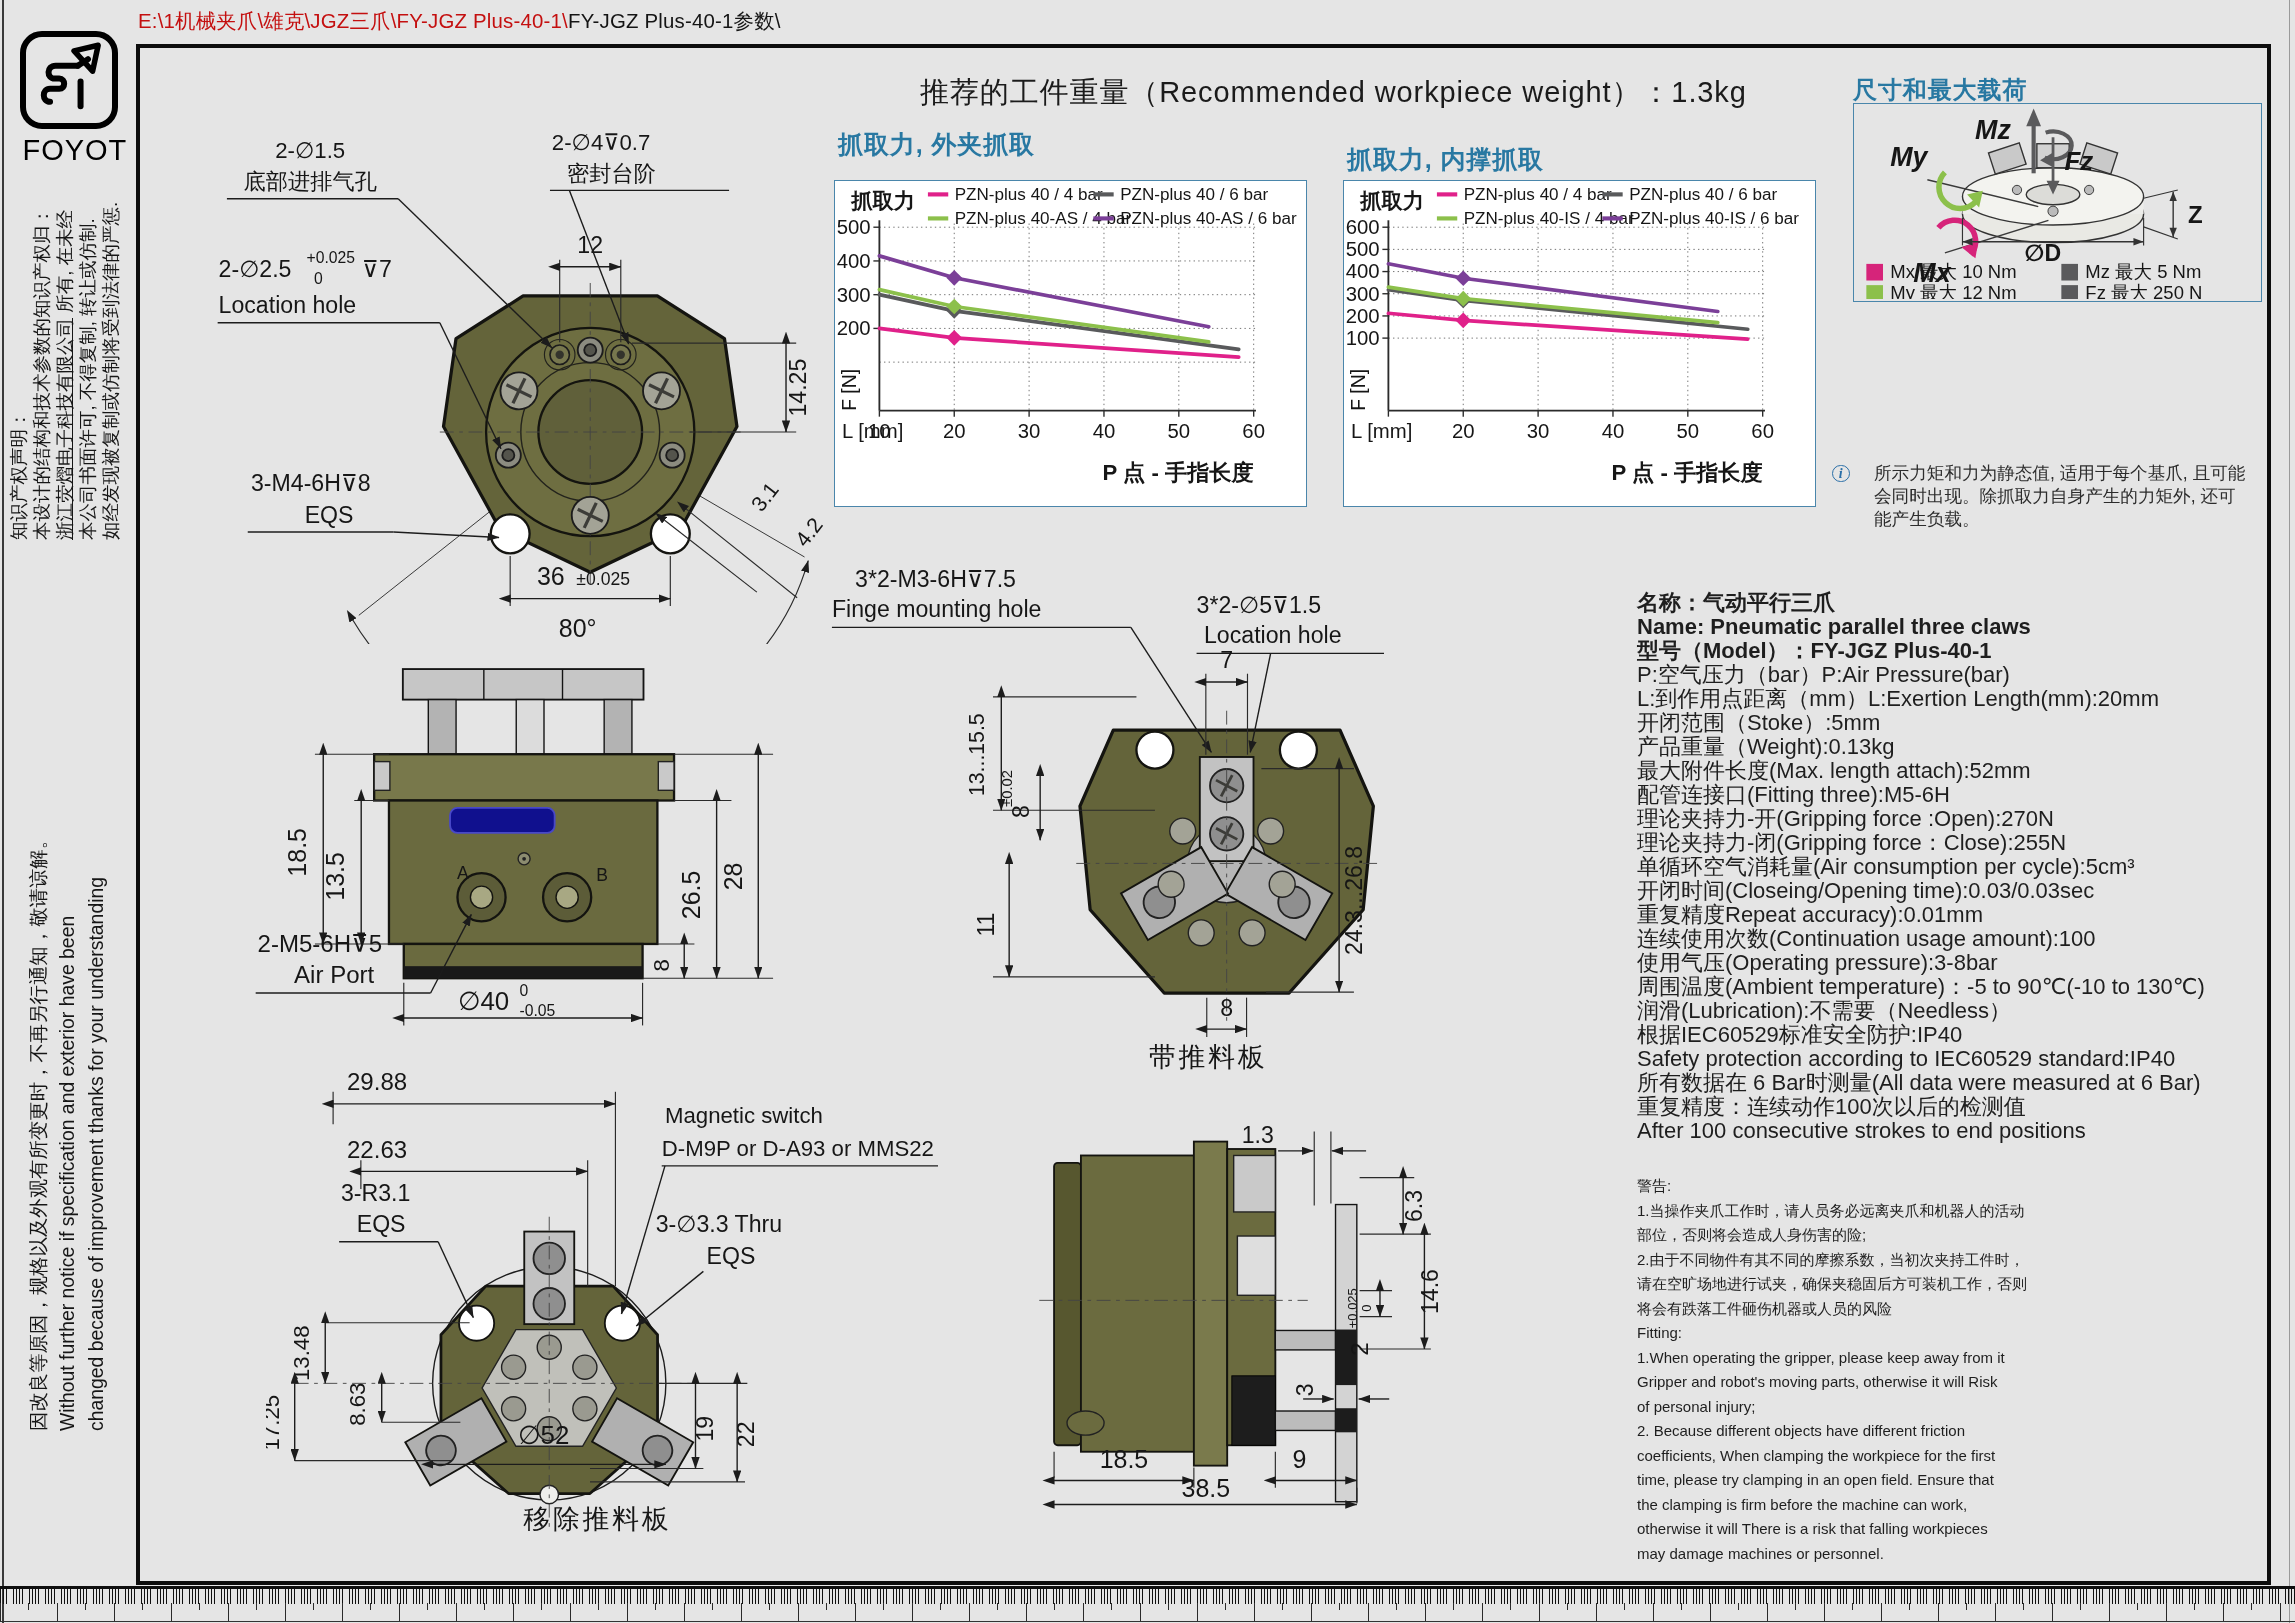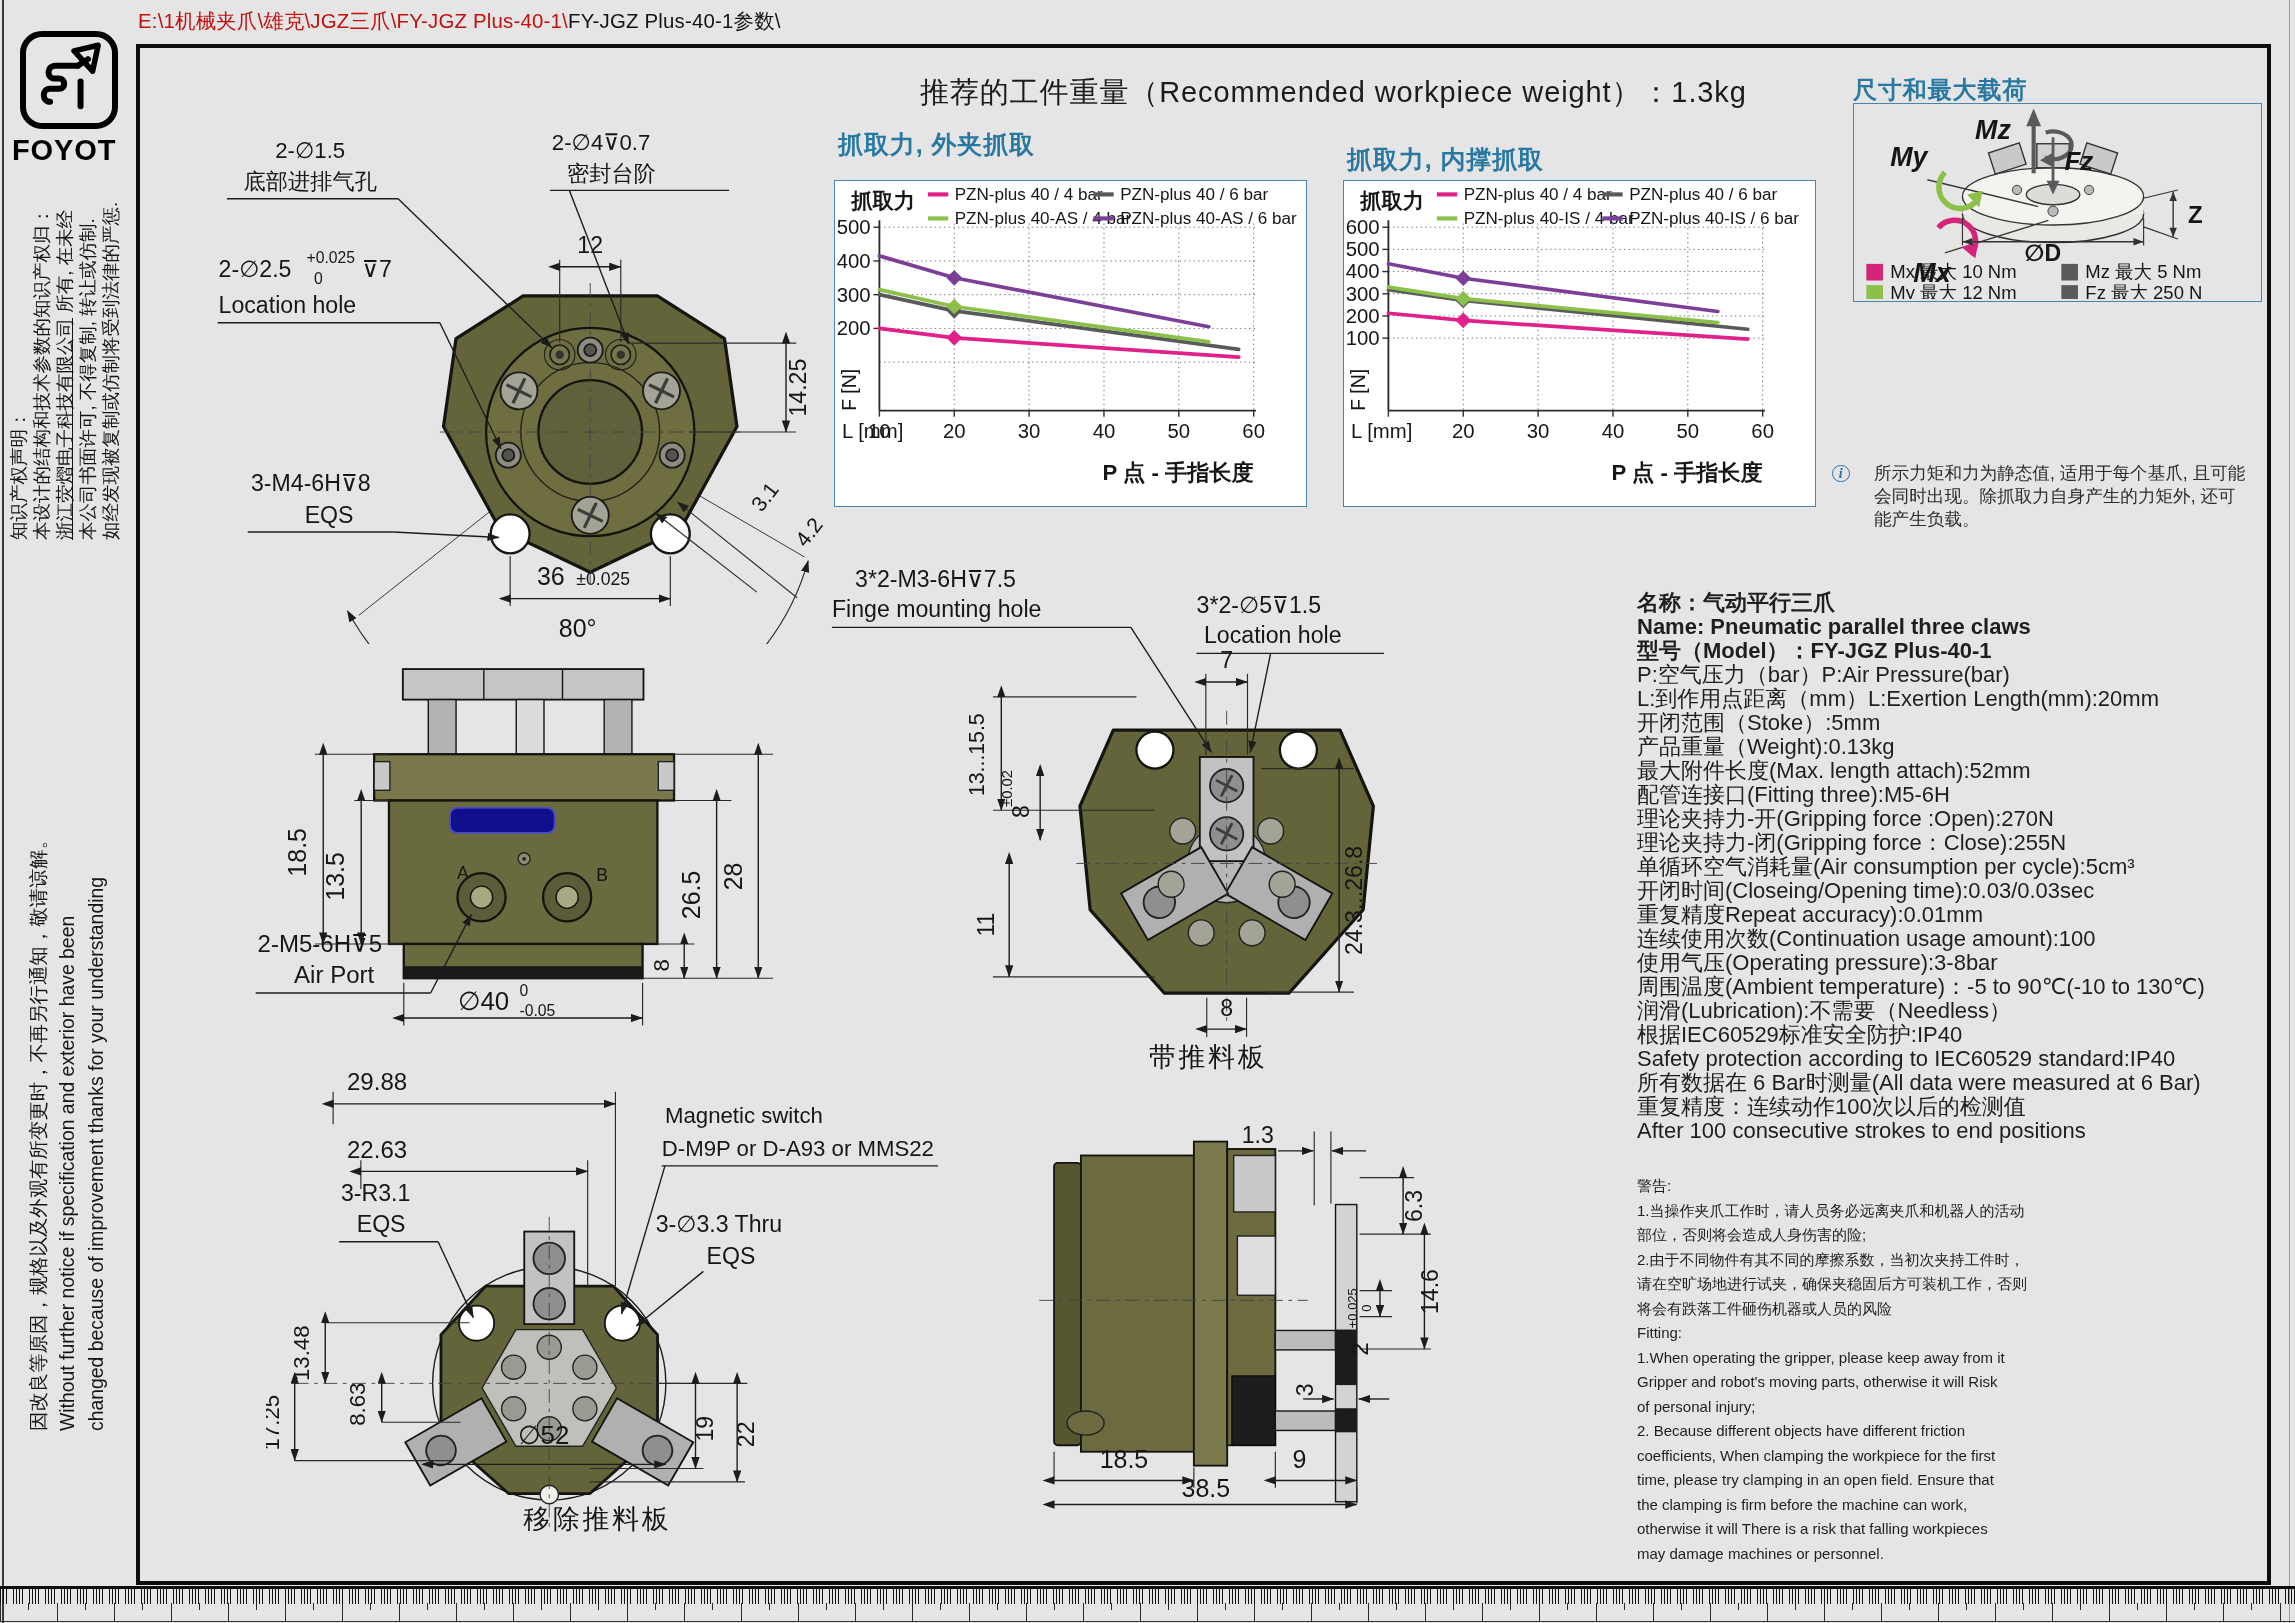--- a/index.html
+++ b/index.html
@@ -6,21 +6,21 @@
   body{background:#fff;font-family:"Liberation Sans","DejaVu Sans",sans-serif;color:#1c1c1c}
   #page{position:relative;width:2295px;height:1623px;background:#e5e5e5;overflow:hidden}
   .abs{position:absolute}
   #page-edge-left{left:2.3px;top:0;width:1.4px;height:1623px;background:#3a3a3a}
   #page-edge-right{left:2289px;top:0;width:0.9px;height:1623px;background:#9a9a9a}
   #filepath{left:138px;top:6.5px;font-size:20.4px;white-space:nowrap;letter-spacing:0.2px}
   #filepath .red{color:#c40f0f}
   #filepath .blk{color:#141414}
   #frame{left:136px;top:44px;width:2135px;height:1541px;border:4.2px solid #0d0d0d}
   #logo-box{left:20.4px;top:30.5px;width:98px;height:98px;border:6px solid #000;border-radius:22px}
-  #logo-text{left:12px;top:134px;width:115px;text-align:left;font-size:29px;font-weight:700;letter-spacing:0.9px;color:#000}
+  #logo-text{left:12px;top:134px;width:115px;text-align:right;font-size:29px;font-weight:400;letter-spacing:0.9px;color:#000}
   .vwrap{position:absolute;transform:rotate(-90deg);transform-origin:0 0;white-space:nowrap}
   #ip-notice{left:7.4px;top:540px;width:352px;font-size:18.5px;line-height:23px;color:#161616}
   #ip-notice .u{text-decoration:underline}
   #change-notice{left:24px;top:1431px;width:787px;font-size:19.4px;line-height:29px;color:#161616}
   #main-title{left:920px;top:73px;font-size:29px;letter-spacing:0.9px;color:#1b1b1b;font-weight:500}
   .chart-heading{font-size:25px;color:#2878a2;font-weight:700;letter-spacing:0.9px}
   #chart1-heading{left:838px;top:128px}
   #chart2-heading{left:1347px;top:143px}
   .chart-box{border:1.9px solid #4a86ab;background:#fff}
   #chart1-box{left:834px;top:180px;width:473px;height:327px}

